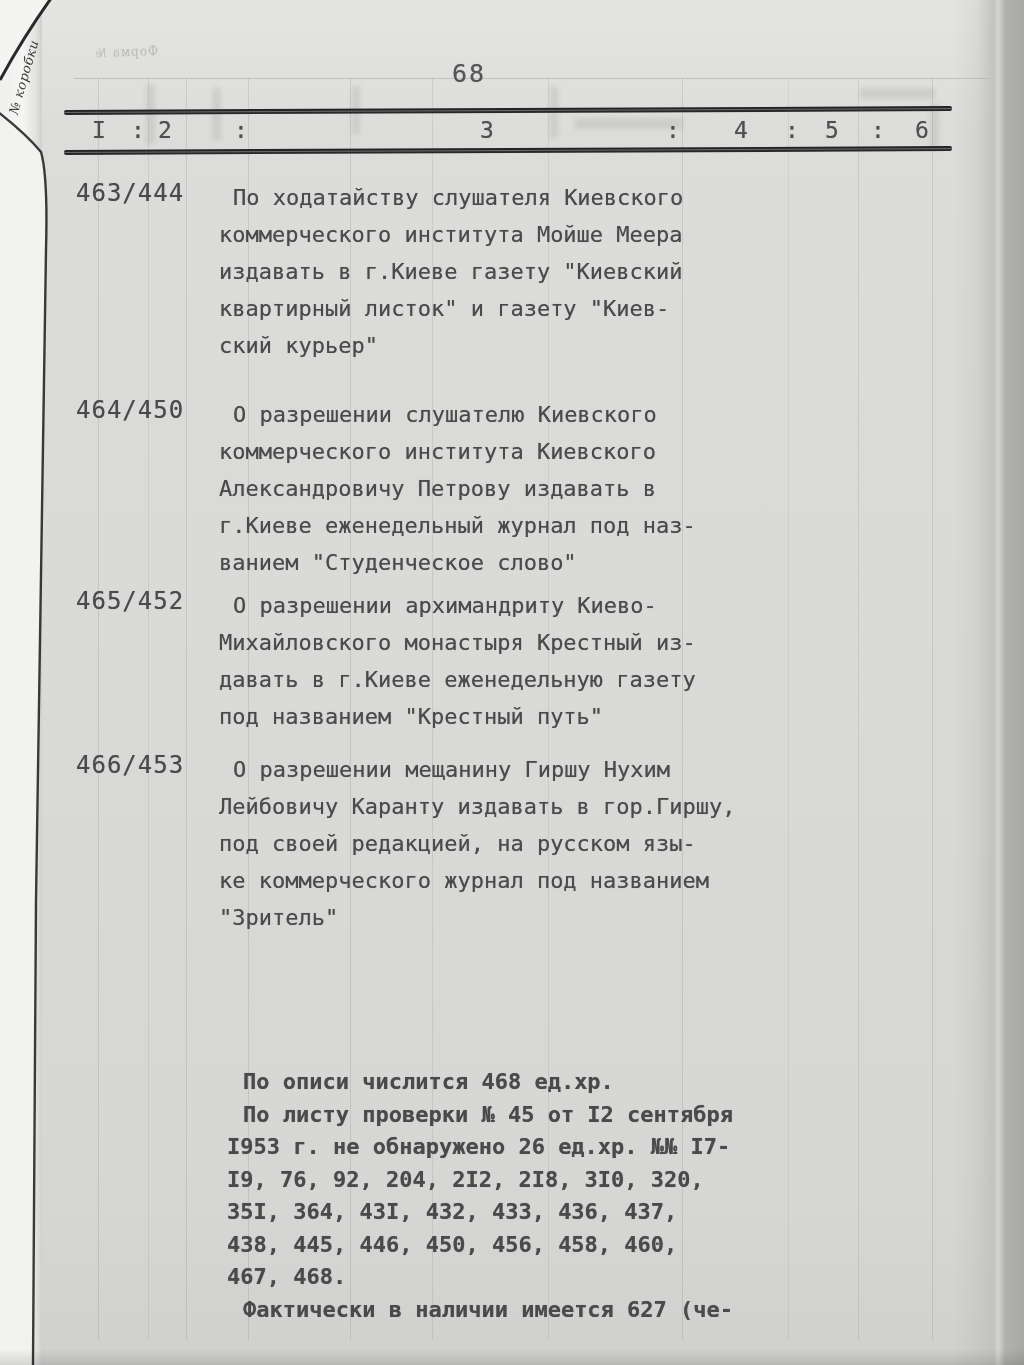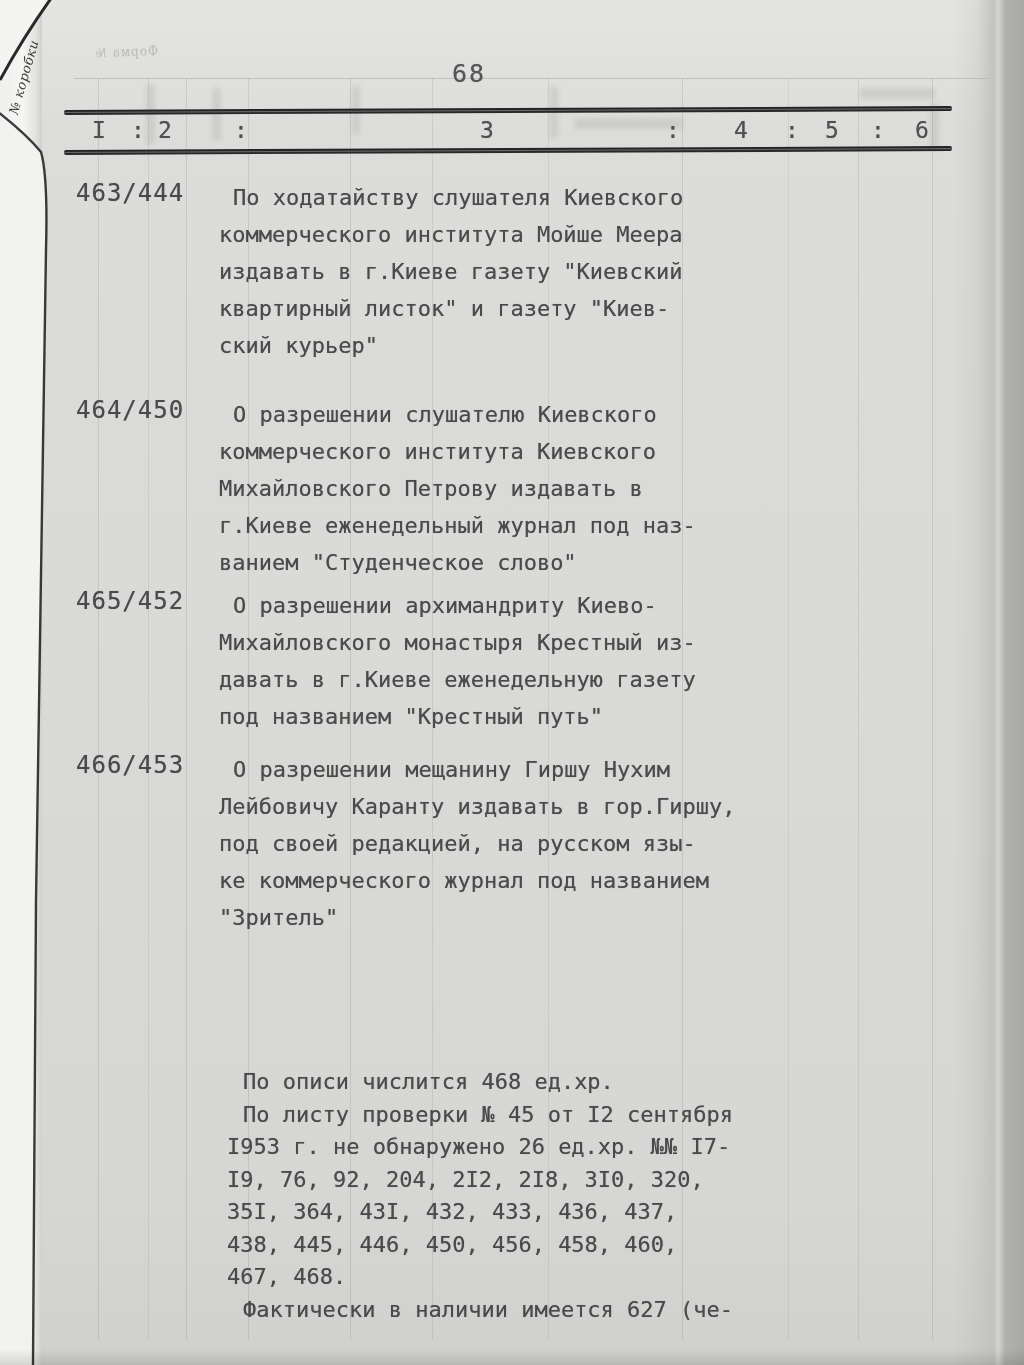--- a/index.html
+++ b/index.html
@@ -47,21 +47,21 @@
   .hc8{left:825px;} .hc9{left:871px;} .hc10{left:915px;}
 
   
   .entry{position:absolute;left:0;width:100%;}
   .entry .num{position:absolute;left:76px;top:0;font-size:24px;letter-spacing:1px;}
   .entry .lines{position:absolute;left:219px;top:0;width:540px;font-size:22px;line-height:37px;}
   .entry .lines .ln:first-child{text-indent:14px;}
   .e1{top:179px;} .e2{top:396px;} .e3{top:587px;} .e4{top:751px;}
 
   
-  .summary{position:absolute;left:227px;top:1066px;width:580px;font-size:22px;line-height:32.5px;}
+  .summary{position:absolute;left:227px;top:1066px;width:580px;font-size:22px;line-height:32.5px;font-weight:bold;}
   .summary .ln.ind{text-indent:16px;}
 </style>
 </head>
 <body>
 
 <div class="scan">
 
   <div class="vline" style="left:98px"></div>
   <div class="vline" style="left:148px;opacity:.7"></div>
   <div class="vline" style="left:186px"></div>
@@ -121,21 +121,21 @@
       <div class="ln">квартирный листок" и газету "Киев-</div>
       <div class="ln">ский курьер"</div>
     </div>
   </div>
 
   <div class="entry e2">
     <div class="num ink">464/450</div>
     <div class="lines ink">
       <div class="ln">О разрешении слушателю Киевского</div>
       <div class="ln">коммерческого института Киевского</div>
-      <div class="ln">Михайловского Петрову издавать в</div>
+      <div class="ln">Александровичу Петрову издавать в</div>
       <div class="ln">г.Киеве еженедельный журнал под наз-</div>
       <div class="ln">ванием "Студенческое слово"</div>
     </div>
   </div>
 
   <div class="entry e3">
     <div class="num ink">465/452</div>
     <div class="lines ink">
       <div class="ln">О разрешении архимандриту Киево-</div>
       <div class="ln">Михайловского монастыря Крестный из-</div>

